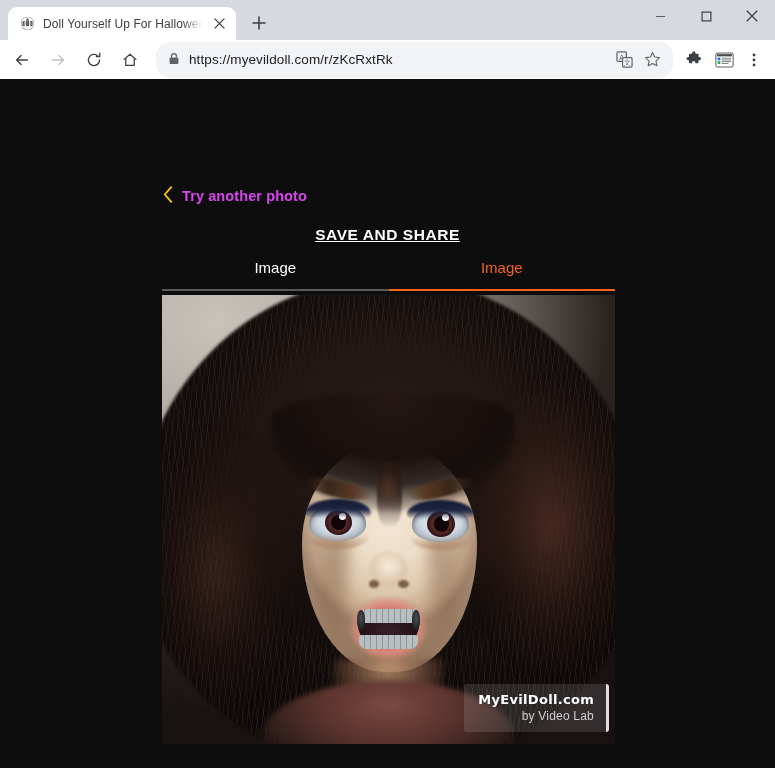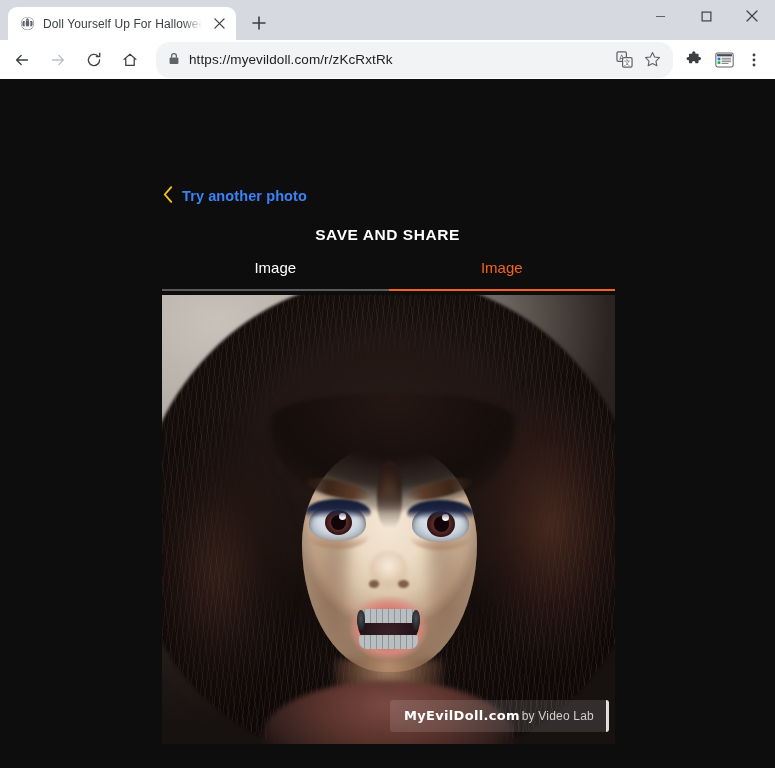--- a/index.html
+++ b/index.html
@@ -51,26 +51,26 @@
   .omni-icon { width: 26px; height: 26px; display: flex; align-items: center; justify-content: center; }
   .tbicon { width: 28px; height: 28px; display: flex; align-items: center; justify-content: center; margin: 0 1px; }
 
   
   .page {
     flex: 1 1 auto; background: #0d0d0d; position: relative; overflow: hidden;
   }
   .try-another {
     position: absolute; left: 163px; top: 107px;
     display: flex; align-items: center; gap: 9px;
-    color: #3b82f6; font-size: 14.5px; font-weight: bold; letter-spacing: .1px;
+    color: #d946ef; font-size: 14.5px; font-weight: bold; letter-spacing: .1px;
   }
   .chev { display: block; }
   .page-title {
     position: absolute; top: 147px; left: 0; width: 775px; text-align: center;
-    color: #ffffff; font-size: 15.5px; font-weight: bold; letter-spacing: .55px;
+    color: #ffffff; font-size: 15.5px; font-weight: bold; letter-spacing: .55px; text-decoration: underline;
   }
   .tabs {
     position: absolute; top: 180px; left: 162px; width: 453px;
     display: flex; border-bottom: 2px solid #5a5a5a;
   }
   .ptab {
     flex: 1 1 50%; text-align: center; padding-bottom: 13px;
     font-size: 15px; color: #ffffff; position: relative;
   }
   .ptab.active { color: #f4631e; font-weight: normal; }
@@ -261,21 +261,21 @@
     background: radial-gradient(60% 100% at 50% 30%, #7a4a41 0%, #5a332d 45%, #33201d 80%, rgba(20,12,11,0) 100%);
     border-radius: 50% 50% 0 0 / 70% 70% 0 0;
     filter: blur(2.5px);
   }
 
   
   .watermark {
     position: absolute; right: 6px; bottom: 12px;
     background: rgba(255,255,255,0.12);
     padding: 8px 12px 9px 14px; border-radius: 3px;
-    display: flex; flex-direction: row; align-items: flex-end; gap: 2px;
+    display: flex; flex-direction: column; align-items: flex-end; gap: 2px;
     border-right: 3px solid rgba(255,255,255,0.85);
   }
   .wm-main {
     color: #fff; font-size: 13px; font-weight: bold; letter-spacing: .3px;
     font-family: "DejaVu Sans", sans-serif;
   }
   .wm-sub { color: #cfcfcf; font-size: 12px; letter-spacing: .2px; }
 </style>
 </head>
 <body>

